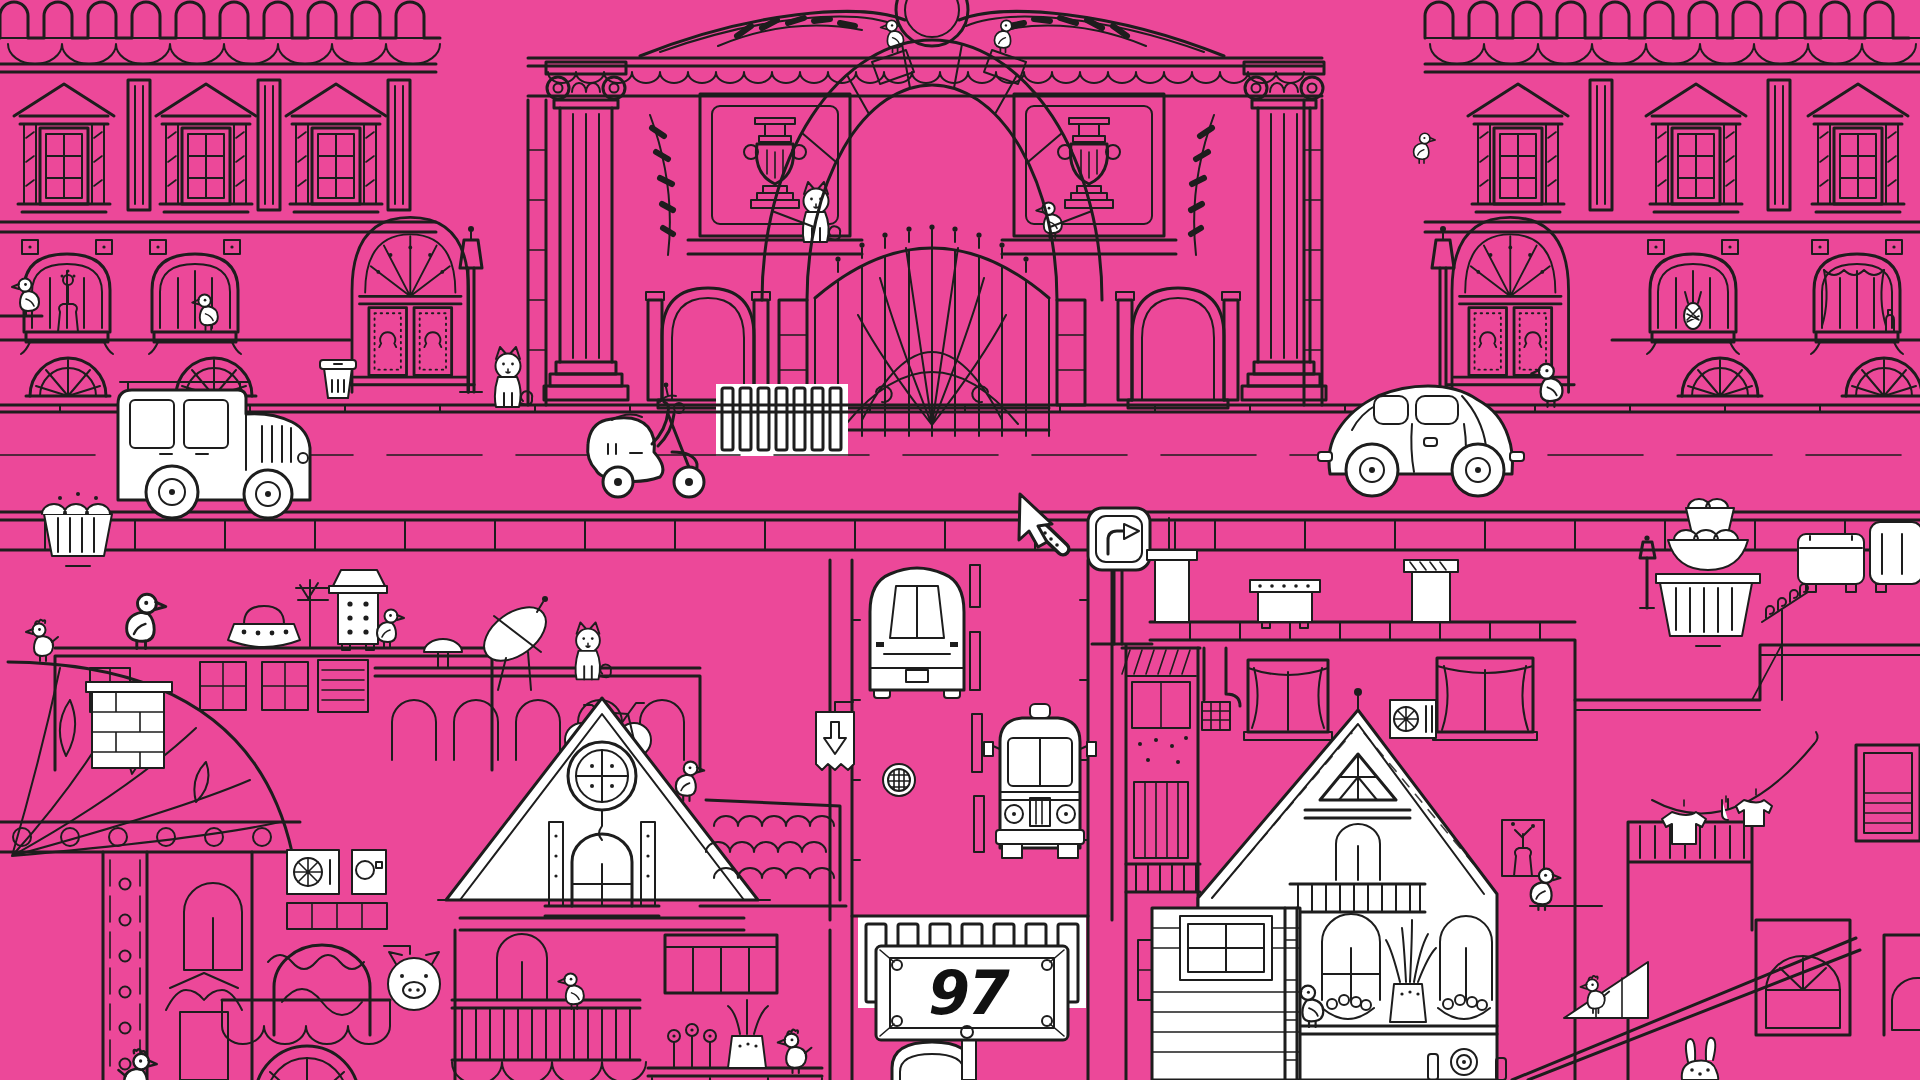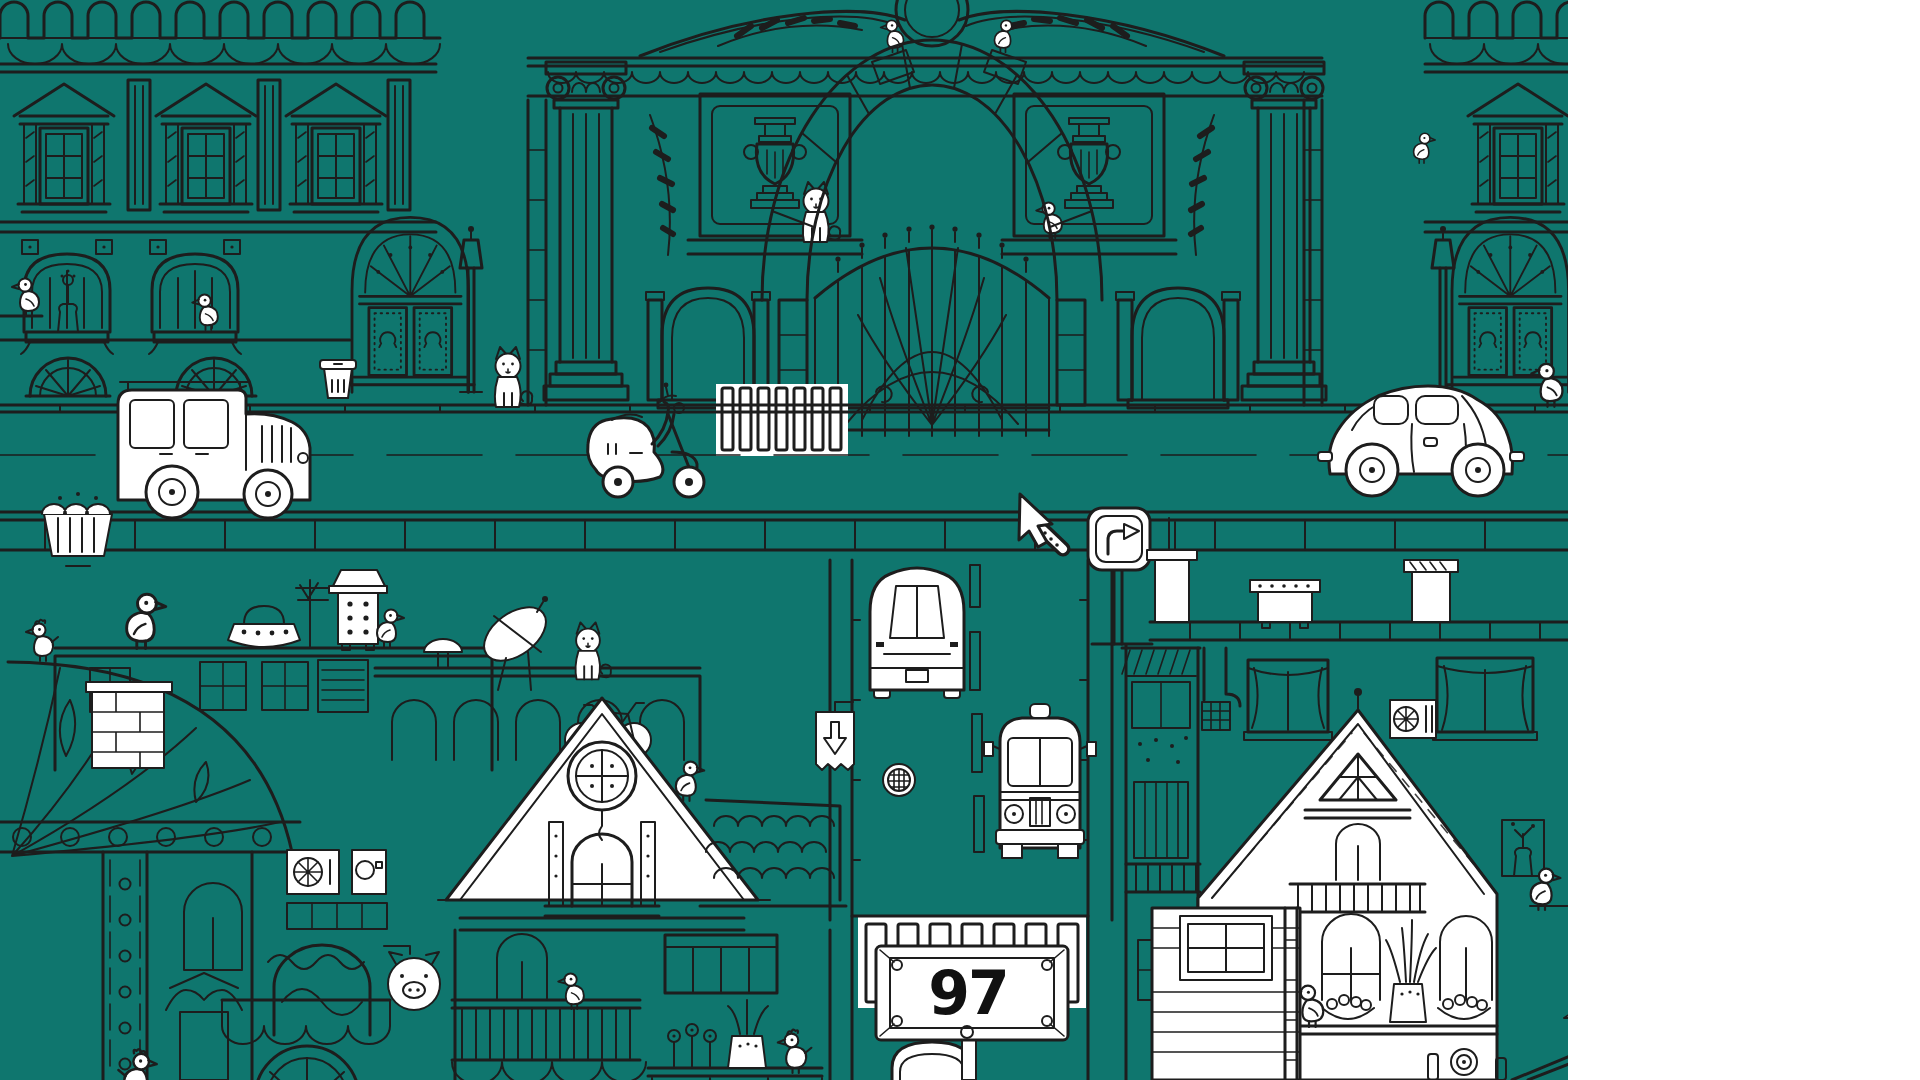--- a/index.html
+++ b/index.html
@@ -1,17 +1,17 @@
 <!DOCTYPE html>
 <html><head>
 <meta charset="utf-8">
 <style>
   html,body{margin:0;padding:0;background:#fff;}
-  .stage{position:relative;width:1568px;height:1080px;background:#0f766e;overflow:hidden;
-         font-family:"DejaVu Sans","Liberation Sans",sans-serif;}
+  .stage{position:relative;width:1920px;height:1080px;background:#ec4899;overflow:hidden;
+         font-family:"DejaVu Sans","Liberation Sans",sans-serif;font-style:italic;}
   svg{display:block}
   .ln{fill:none;stroke:#1d1d1d;stroke-width:3;stroke-linecap:round;stroke-linejoin:round;}
   .fn{fill:none;stroke:#1d1d1d;stroke-width:2;stroke-linecap:round;stroke-linejoin:round;}
   .hr{fill:none;stroke:#1d1d1d;stroke-width:1.6;stroke-linecap:round;}
   .wf{fill:#ffffff;stroke:#1d1d1d;stroke-width:3;stroke-linecap:round;stroke-linejoin:round;}
   .wf2{fill:#ffffff;stroke:#1d1d1d;stroke-width:2;stroke-linecap:round;stroke-linejoin:round;}
   .blk{fill:#1d1d1d;stroke:none;}
   .leaf{fill:none;stroke:#1d1d1d;stroke-width:6;stroke-linecap:round;}
   .counter-digits{font-family:"DejaVu Sans","Liberation Sans",sans-serif;font-weight:bold;
                   font-size:60px;letter-spacing:-2px;fill:#111;}

